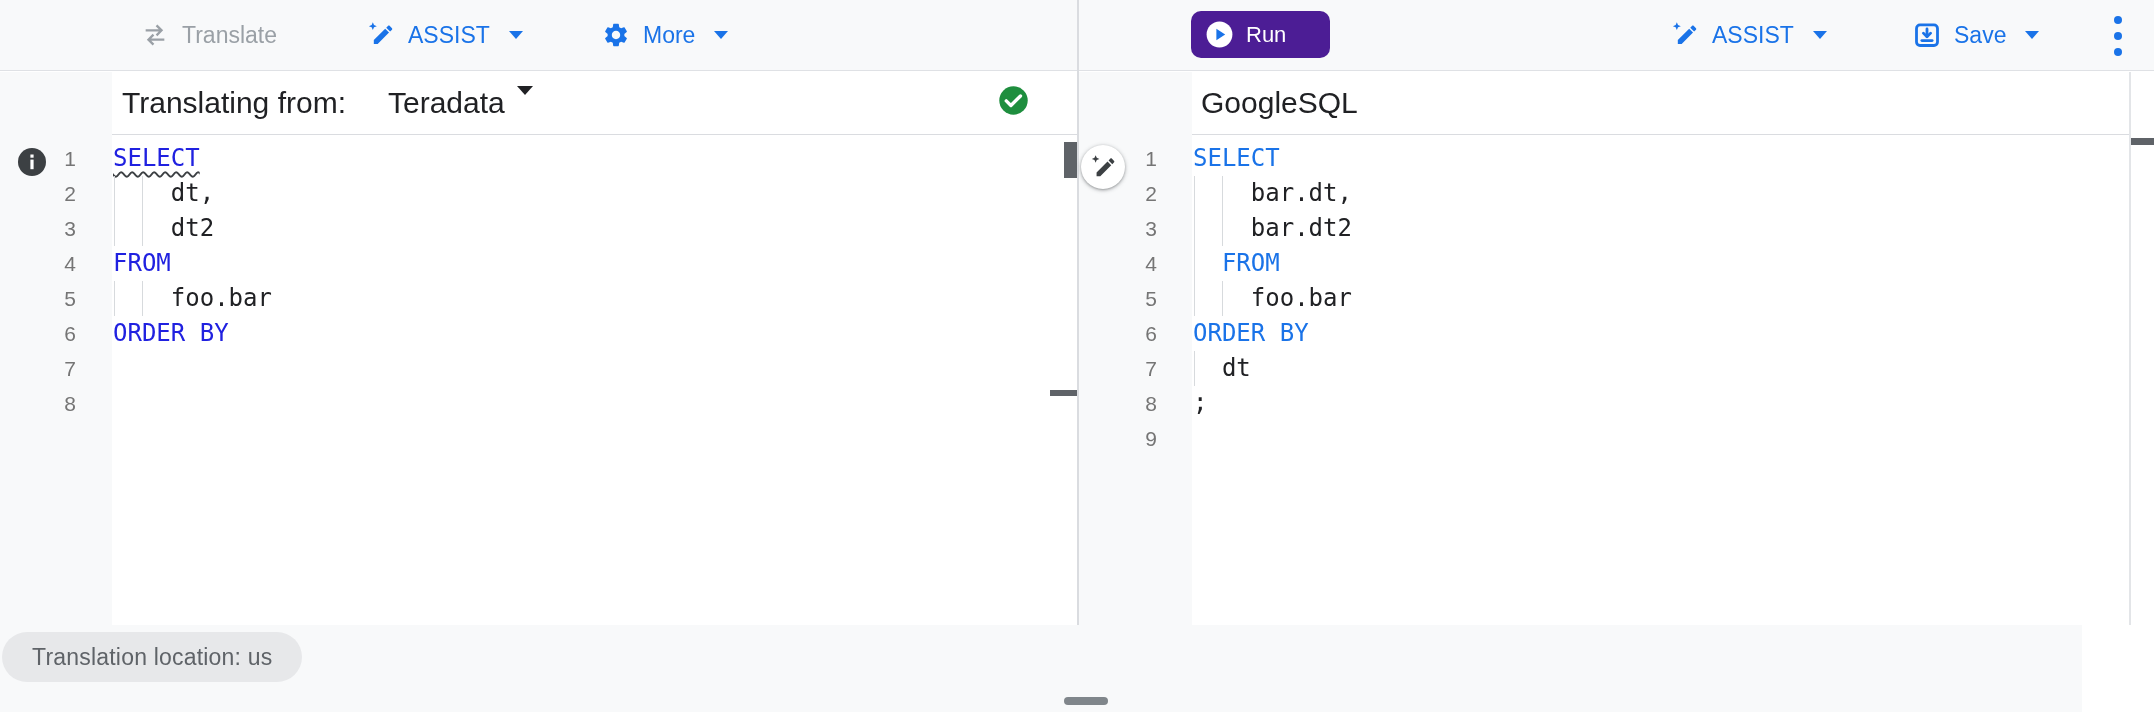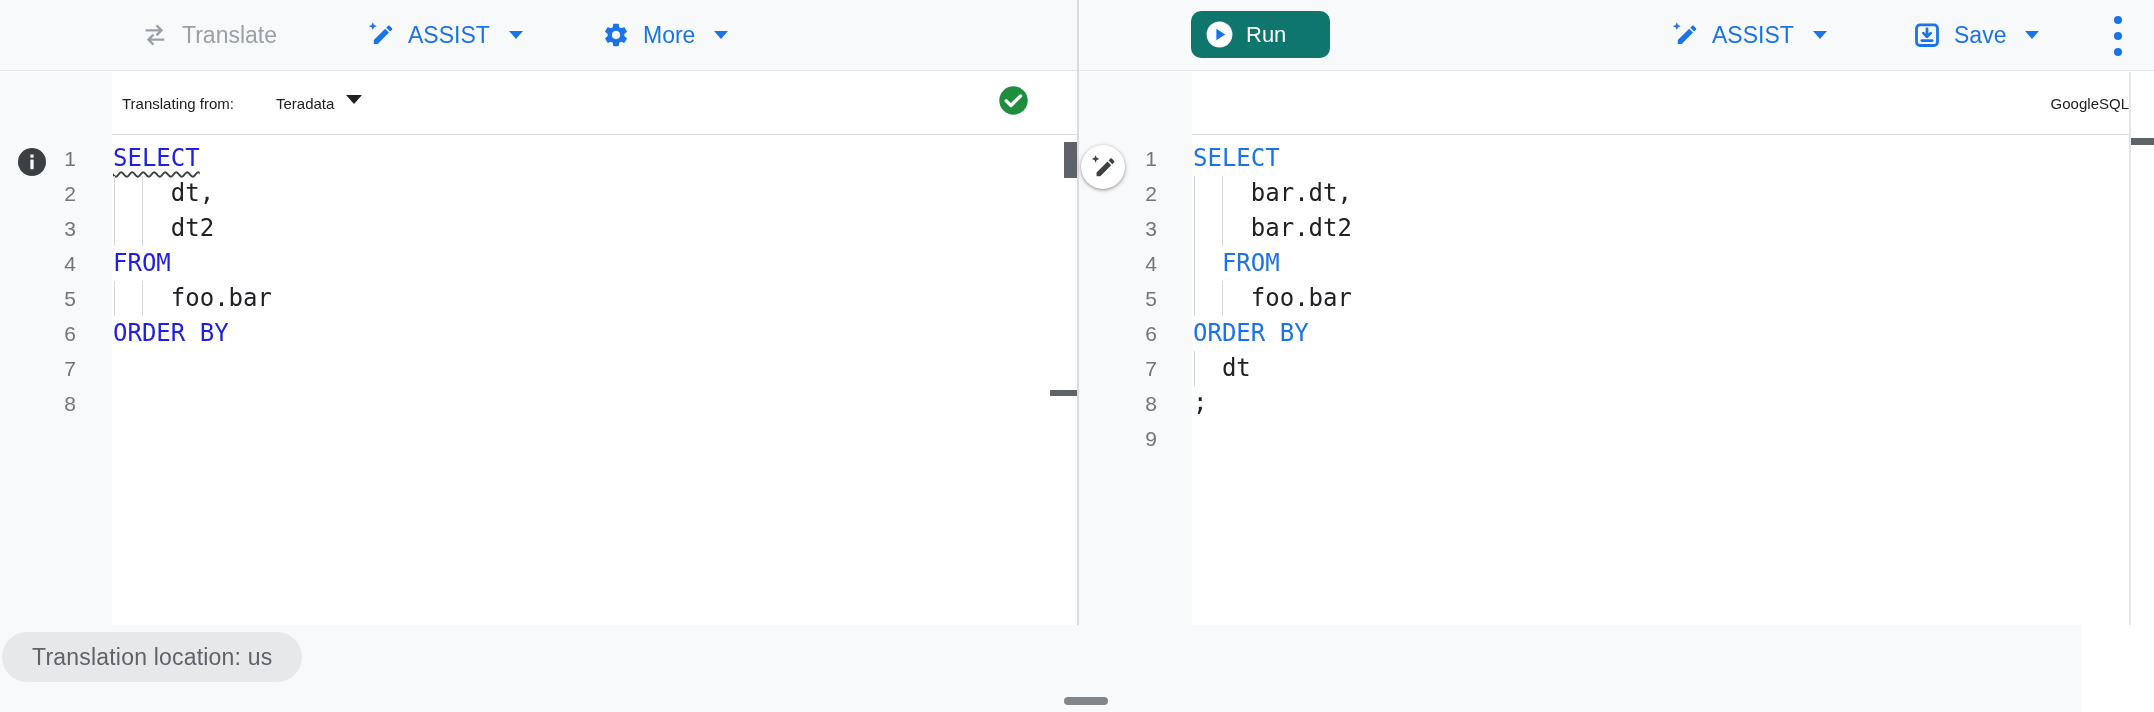--- a/index.html
+++ b/index.html
@@ -6,31 +6,31 @@
   body{font-family:"Liberation Sans",sans-serif;color:#202124;}
   #app{position:relative;width:2154px;height:712px;overflow:hidden;background:#fff;}
 
   
   .toolbar{position:absolute;left:0;top:0;width:2154px;height:71px;background:#f8f9fa;border-bottom:1px solid #dfe1e5;box-sizing:border-box;}
   .tbtn{position:absolute;top:0;height:70px;display:flex;align-items:center;gap:13px;font-size:23px;font-weight:500;cursor:pointer;white-space:nowrap;}
   .tbtn.blue{color:#1a73e8;}
   .tbtn.disabled{color:#9aa0a6;cursor:default;}
   .caret{width:0;height:0;border-left:7px solid transparent;border-right:7px solid transparent;border-top:8px solid currentColor;margin-left:6px;}
   .ticon{width:28px;height:28px;flex:0 0 auto;}
-  .run-btn{position:absolute;left:1191px;top:11px;width:139px;height:47px;background:#0f766e;border:none;border-radius:10px;color:#fff;font-family:"Liberation Sans",sans-serif;font-size:22px;font-weight:500;display:flex;align-items:center;gap:11px;padding:0 0 0 13px;cursor:pointer;}
+  .run-btn{position:absolute;left:1191px;top:11px;width:139px;height:47px;background:#4c1d95;border:none;border-radius:10px;color:#fff;font-family:"Liberation Sans",sans-serif;font-size:22px;font-weight:500;display:flex;align-items:center;gap:11px;padding:0 0 0 13px;cursor:pointer;}
   .kebab{position:absolute;left:2103px;top:13px;width:30px;height:46px;display:flex;align-items:center;justify-content:center;cursor:pointer;}
 
   
   .v-divider{position:absolute;left:1077px;top:0;width:1.5px;height:625px;background:#dadce0;}
   .track-line{position:absolute;left:2129px;top:72px;width:1.5px;height:553px;background:#e3e5e8;}
 
   
-  .ed-header{position:absolute;top:72px;height:63px;background:#fff;border-bottom:1.5px solid #dadce0;box-sizing:border-box;display:flex;align-items:center;font-size:15px;color:#202124;}
+  .ed-header{position:absolute;top:72px;height:63px;background:#fff;border-bottom:1.5px solid #dadce0;box-sizing:border-box;display:flex;align-items:center;font-size:30px;color:#202124;}
   .ed-header.left{left:112px;width:965px;padding-left:10px;}
-  .ed-header.right{left:1192px;width:937px;padding-left:9px;justify-content:flex-end;}
+  .ed-header.right{left:1192px;width:937px;padding-left:9px;}
   .dialect-dd{display:flex;align-items:flex-start;margin-left:42px;cursor:pointer;}
   .dialect-dd .caret{border-top-color:#202124;margin-left:12px;border-left-width:8px;border-right-width:8px;border-top-width:9px;}
   .status-ok{position:absolute;left:886px;top:13px;width:31px;height:31px;}
 
   
   .gutter{position:absolute;top:72px;height:553px;background:#f8f9fa;}
   .gutter.gl{left:0;width:112px;}
   .gutter.gr{left:1078.5px;width:113px;}
   .lnums{position:absolute;top:141px;font-size:21px;color:#757575;text-align:right;}
   .lnums div{height:35px;line-height:35px;}

